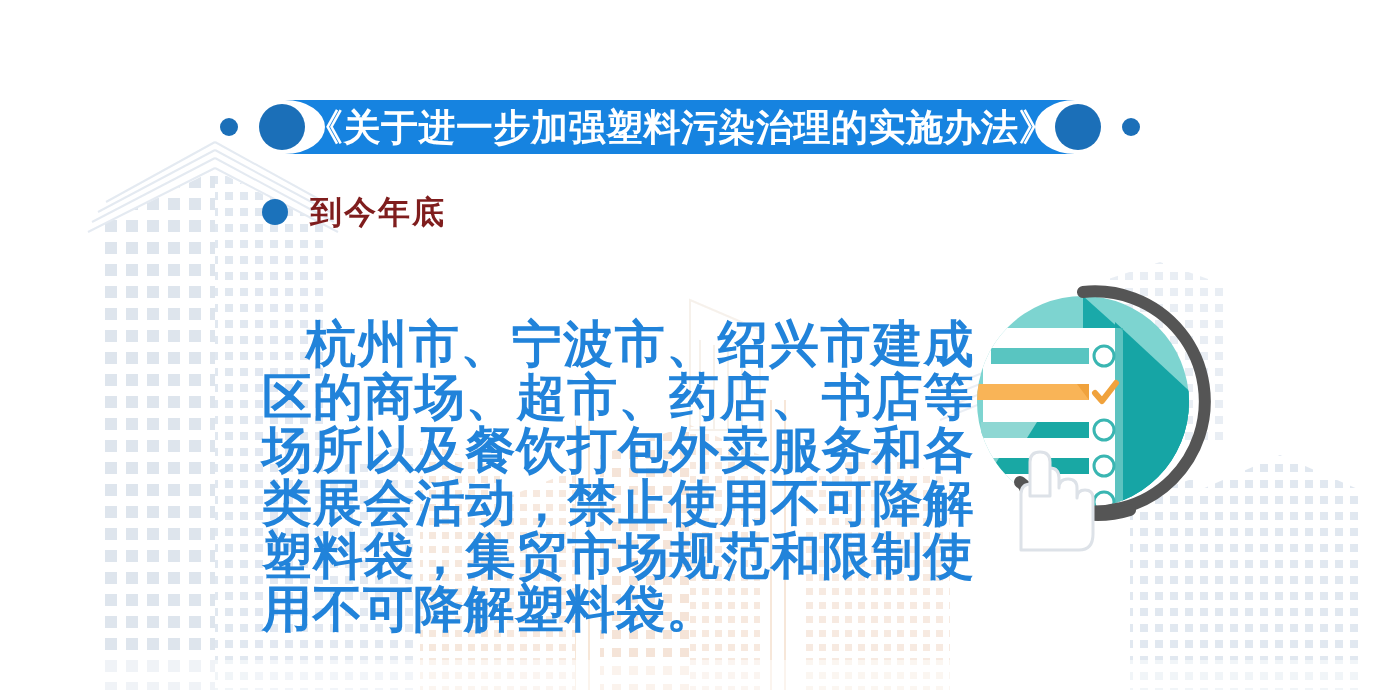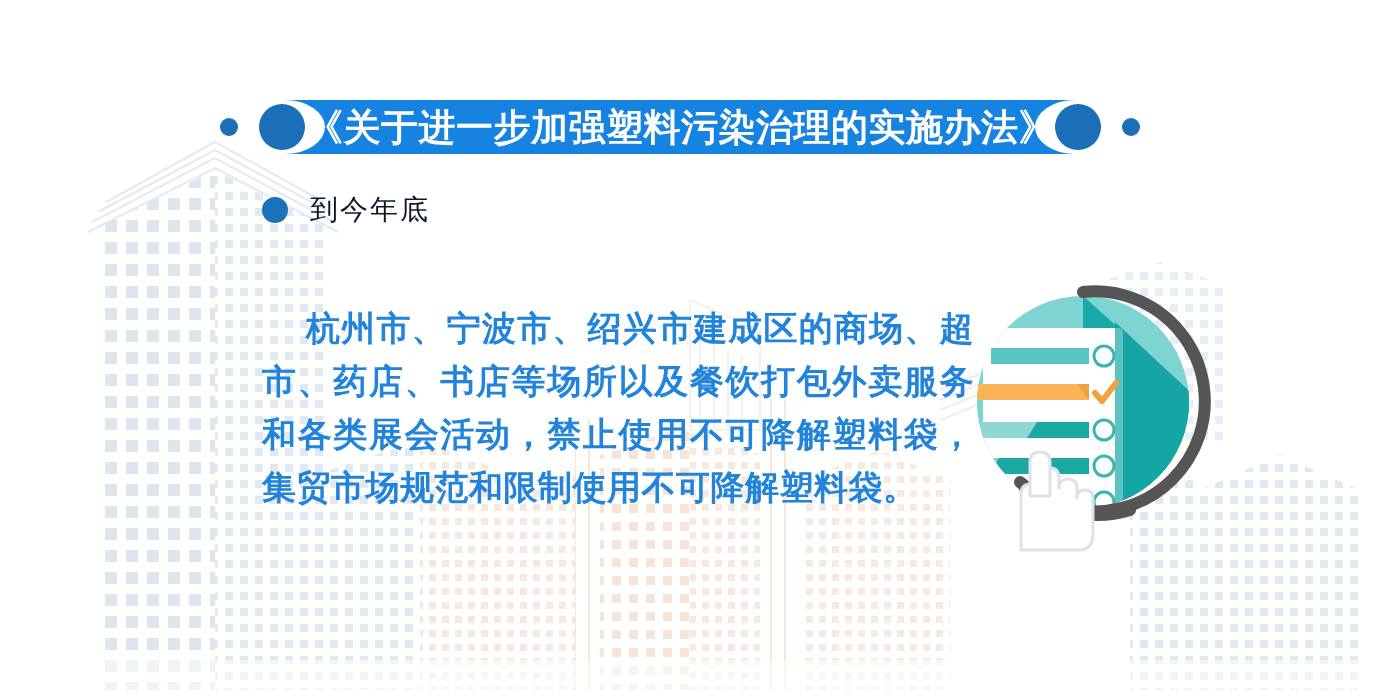--- a/index.html
+++ b/index.html
@@ -66,37 +66,37 @@
     z-index: 5;
   }
   #subheading-bullet {
     width: 26px; height: 26px;
     border-radius: 50%;
     background: #1b72bb;
     margin-right: 22px;
     flex: none;
   }
   #subheading-text {
-    color: #0f172a;
-    font-size: 28px;
-    font-weight: normal;
+    color: #7f1d1d;
+    font-size: 32px;
+    font-weight: bold;
     letter-spacing: 2px;
     line-height: 1;
     white-space: nowrap;
   }
 
   
   #body-paragraph {
     position: absolute;
     left: 262px;
     top: 268px;
     width: 712px;
     z-index: 5;
     color: #2183da;
-    font-size: 34px;
+    font-size: 50px;
     font-weight: bold;
     line-height: 53px;
     text-indent: 44px;
     letter-spacing: 0.5px;
     text-align: justify;
     text-justify: inter-ideograph;
   }
 
   
   #checklist-illustration {

